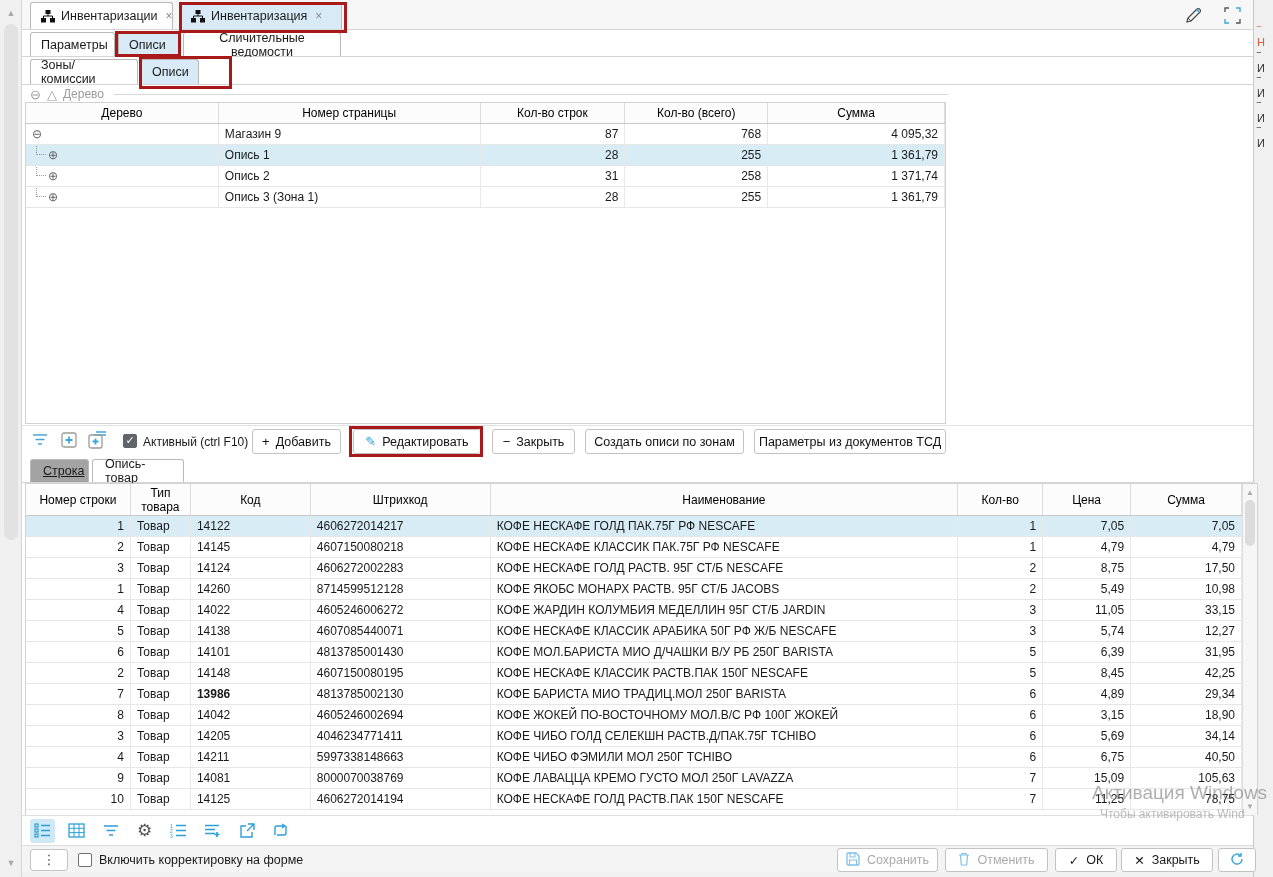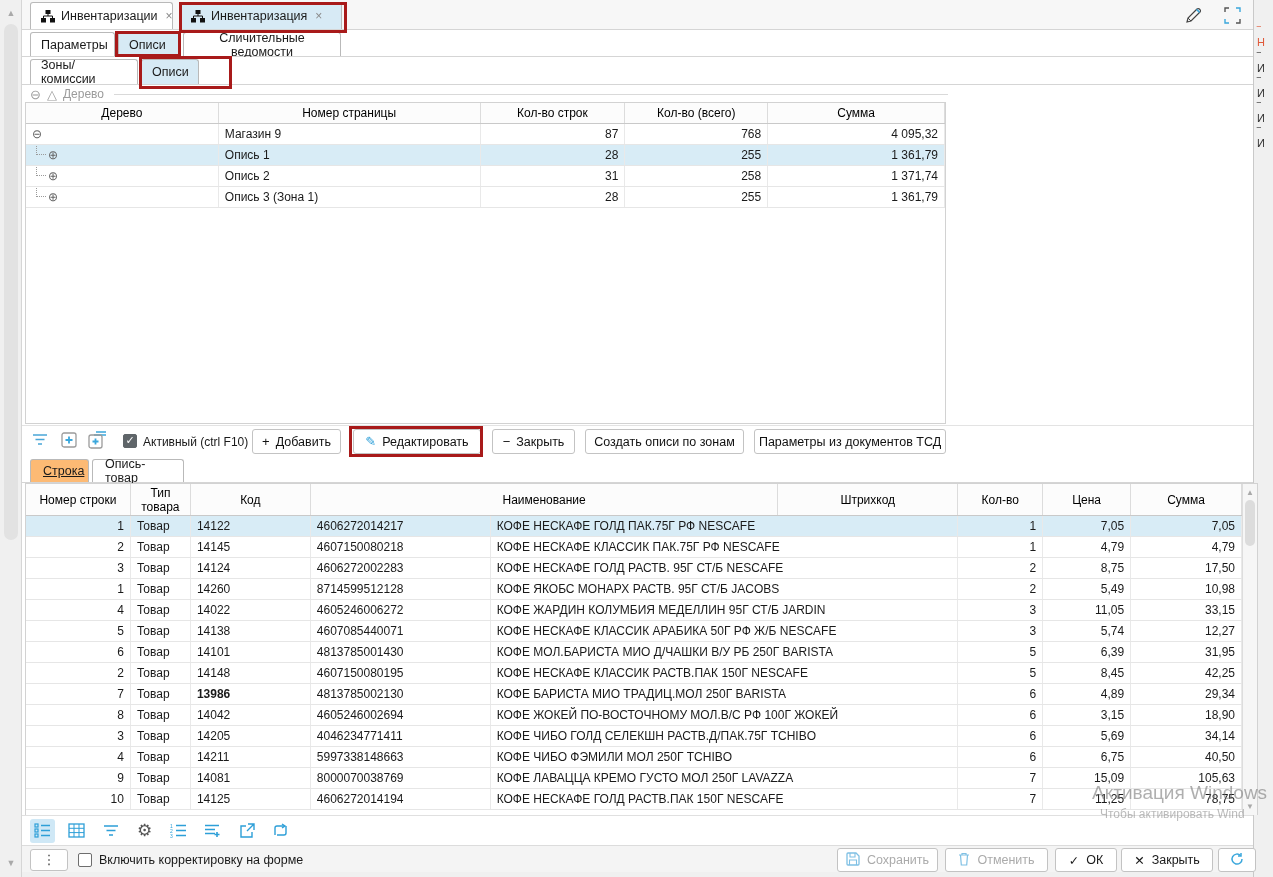--- a/index.html
+++ b/index.html
@@ -51,21 +51,21 @@
   .tb-item { position:absolute; top:4px; }
   .btn { position:absolute; top:3px; height:25px; background:#fff; border:1px solid #c3c3c3; border-radius:3px; display:flex; align-items:center; justify-content:center; gap:6px; font-size:12.5px; color:#111; cursor:default; }
   .btn .bi { font-size:13px; }
   .cbx { width:14px; height:14px; border:1px solid #6e6e6e; background:#fff; display:inline-block; position:relative; border-radius:2px; }
   .cbx.checked { background:#5f6569; border-color:#5f6569; }
   .cbx.checked:after { content:"✓"; color:#fff; font-size:11px; position:absolute; left:1.5px; top:-1px; }
 
   
   .dtabs { position:absolute; left:0; top:457px; width:100%; height:26px; background:#fff; border-bottom:1px solid #d5d5d5; }
   .dtab { position:absolute; top:2px; bottom:0; background:#fff; border:1px solid #b9b9b9; border-bottom:none; border-radius:3px 3px 0 0; display:flex; align-items:center; padding:0 12px; font-size:12.5px; }
-  .dtab.active { background:#fdba74;text-decoration:underline; }
+  .dtab.active { background:#a3a3a3;text-decoration:underline; }
 
   
   .vsb { position:absolute; right:0; top:0; bottom:0; width:15px; background:#f6f6f6; border-left:1px solid #ddd; }
   .vsb .arr { position:absolute; left:0; width:100%; text-align:center; color:#a9a9a9; font-size:8px; }
   .vsb .thumb { position:absolute; left:2px; width:10px; background:#dcdcdc; border-radius:5px; }
 
   
   .icons-bar { position:absolute; left:0; top:815px; width:100%; height:30px; background:#fff; border-top:1px solid #e0e0e0; display:flex; align-items:center; gap:9px; padding-left:8px; }
   .ico { width:25px; height:24px; display:flex; align-items:center; justify-content:center; border-radius:3px; }
   .ico.active { background:#cfe8f6; }
@@ -265,22 +265,22 @@
     <div class="dtab" style="left:70px; width:92px;">
         <span>Опись-товар</span>
       </div>
   </div>
 
   <div class="grid" style="left:3px; top:483px; width:1233px; height:332px; border-bottom:none;">
     <div class="ghead" style="height:32px; margin-right:15px;" id="items-head">
         <div class="hcell" style="width: 105px;">Номер строки</div>
         <div class="hcell" style="width: 60px;">Тип товара</div>
         <div class="hcell" style="width: 120px;">Код</div>
+        <div class="hcell" style="width: 180px;">Штрихкод</div>
         <div class="hcell" style="width: 468px;">Наименование</div>
-        <div class="hcell" style="width: 180px;">Штрихкод</div>
         <div class="hcell" style="width: 85px;">Кол-во</div>
         <div class="hcell" style="width: 88px;">Цена</div>
         <div class="hcell" style="width: 111px;">Сумма</div>
       </div>
     <div id="items-body" style="margin-right:15px;">
         <div class="trow sel">
           <div class="tcell a-right" style="width: 105px;">1</div>
           <div class="tcell a-left" style="width: 60px;">Товар</div>
           <div class="tcell a-left" style="width: 120px;">14122</div>
           <div class="tcell a-left" style="width: 180px;">4606272014217</div>

